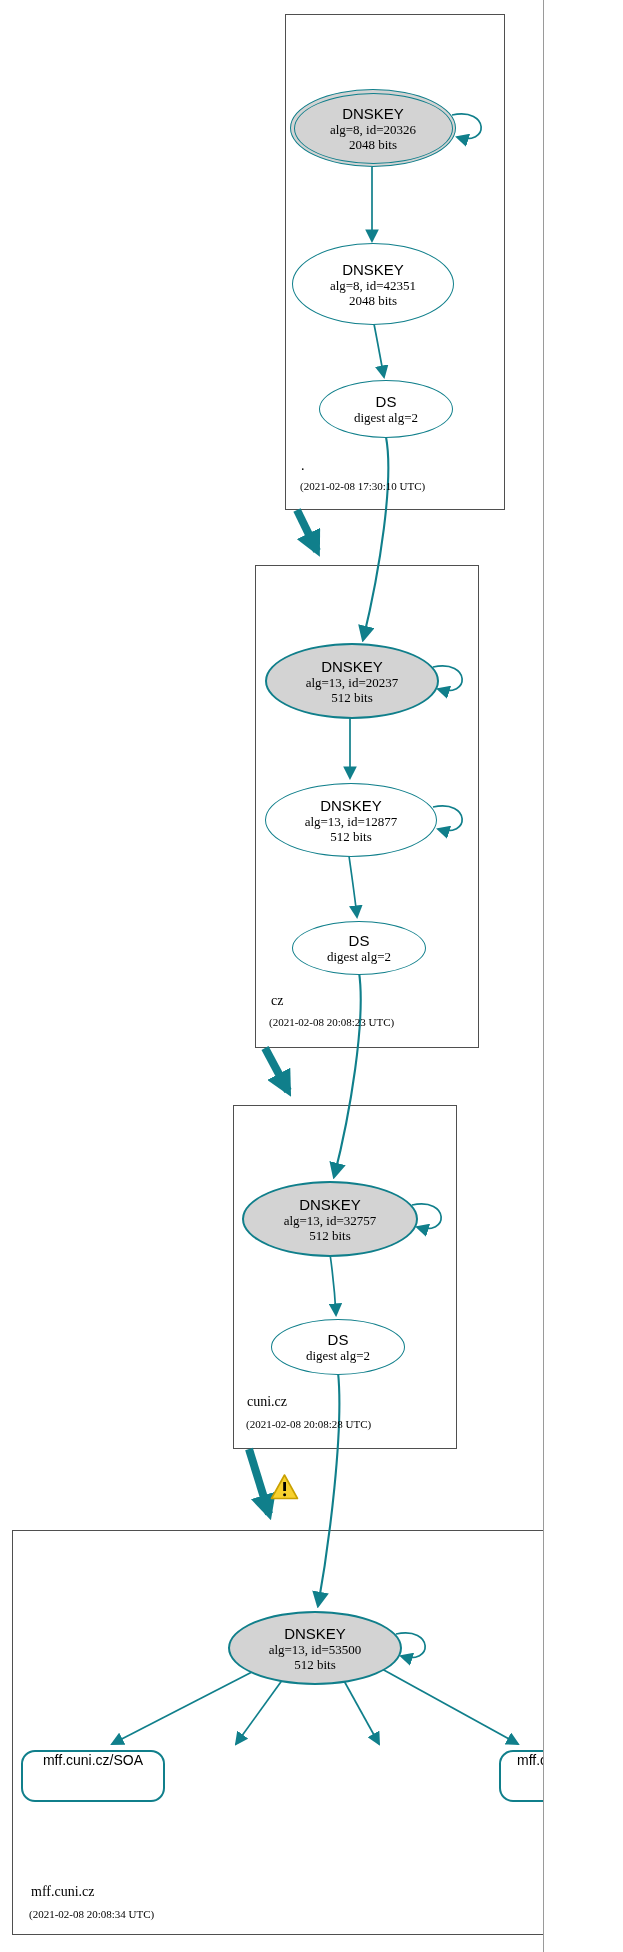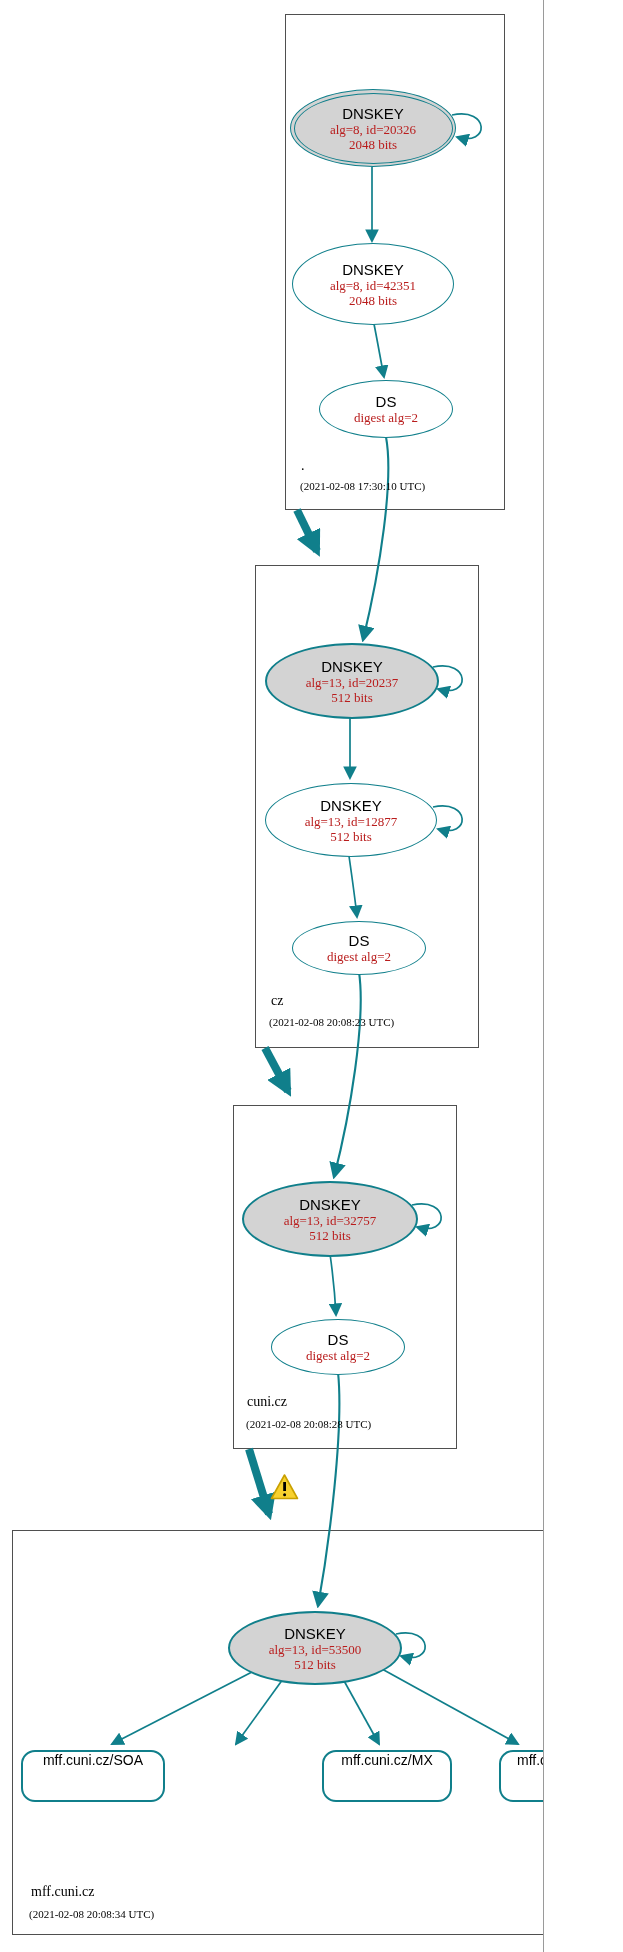--- a/index.html
+++ b/index.html
@@ -17,21 +17,21 @@
     text-align:center;
   }
   .node--gray{background:#d3d3d3;}
   .node--sep{border-width:2.8px;}
   .node--double{border-width:1.6px;}
   .node--double::before{
     content:"";position:absolute;inset:2.5px;border:1.6px solid #107f8b;
     border-radius:50%;pointer-events:none;
   }
   .node-title{font-family:"Liberation Sans",sans-serif;font-size:15px;line-height:17px;color:#000;}
-  .node-attr{font-family:"Liberation Serif",serif;font-size:13px;line-height:15px;color:#b91c1c;}
+  .node-attr{font-family:"Liberation Serif",serif;font-size:13px;line-height:15px;color:#000000;}
   .rrset{
     position:absolute;z-index:2;border:2px solid #107f8b;border-radius:14px;background:#fff;
     display:flex;justify-content:center;
     font-family:"Liberation Sans",sans-serif;font-size:14px;color:#000;
   }
   .zone-name{position:absolute;z-index:3;font-size:14px;color:#000;}
   .zone-ts{position:absolute;z-index:3;font-size:11px;color:#000;}
 </style>
 </head>
 <body>
@@ -146,23 +146,20 @@
 
   <div class="node node--gray node--sep" style="left:228px;top:1611px;width:170px;height:70px;">
     <span class="node-title">DNSKEY</span>
     <span class="node-attr">alg=13, id=53500</span>
     <span class="node-attr">512 bits</span>
   </div>
 
   <div class="rrset" style="left:21px;top:1750px;width:140px;height:48px;">
     <span>mff.cuni.cz/SOA</span>
   </div>
-  <div class="rrset" style="left:322px;top:1750px;width:126px;height:48px;">
-    <span>mff.cuni.cz/MX</span>
-  </div>
   <div class="rrset" style="left:499px;top:1750px;width:122px;height:48px;">
     <span>mff.cuni.cz/NS</span>
   </div>
 
   <div class="zone-name" style="left:31px;top:1884px;">mff.cuni.cz</div>
   <div class="zone-ts" style="left:29px;top:1908px;">(2021-02-08 20:08:34 UTC)</div>
 
 </div>
 
 </body></html>

